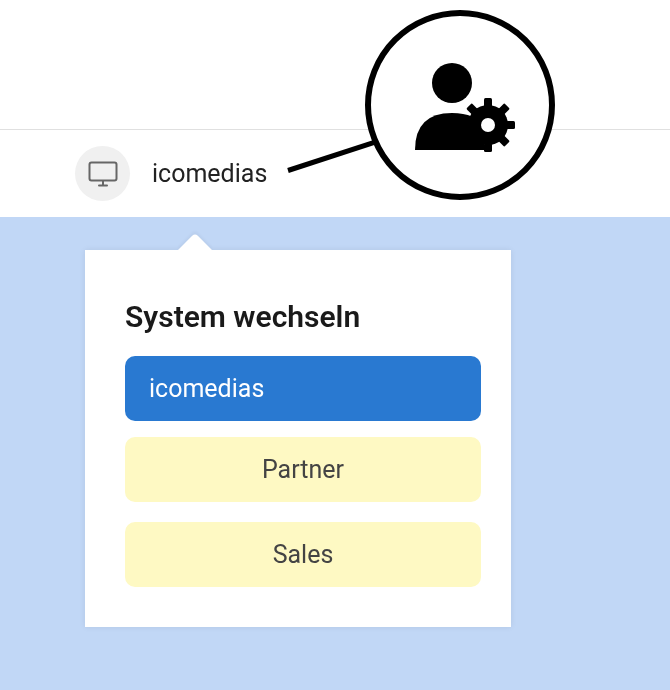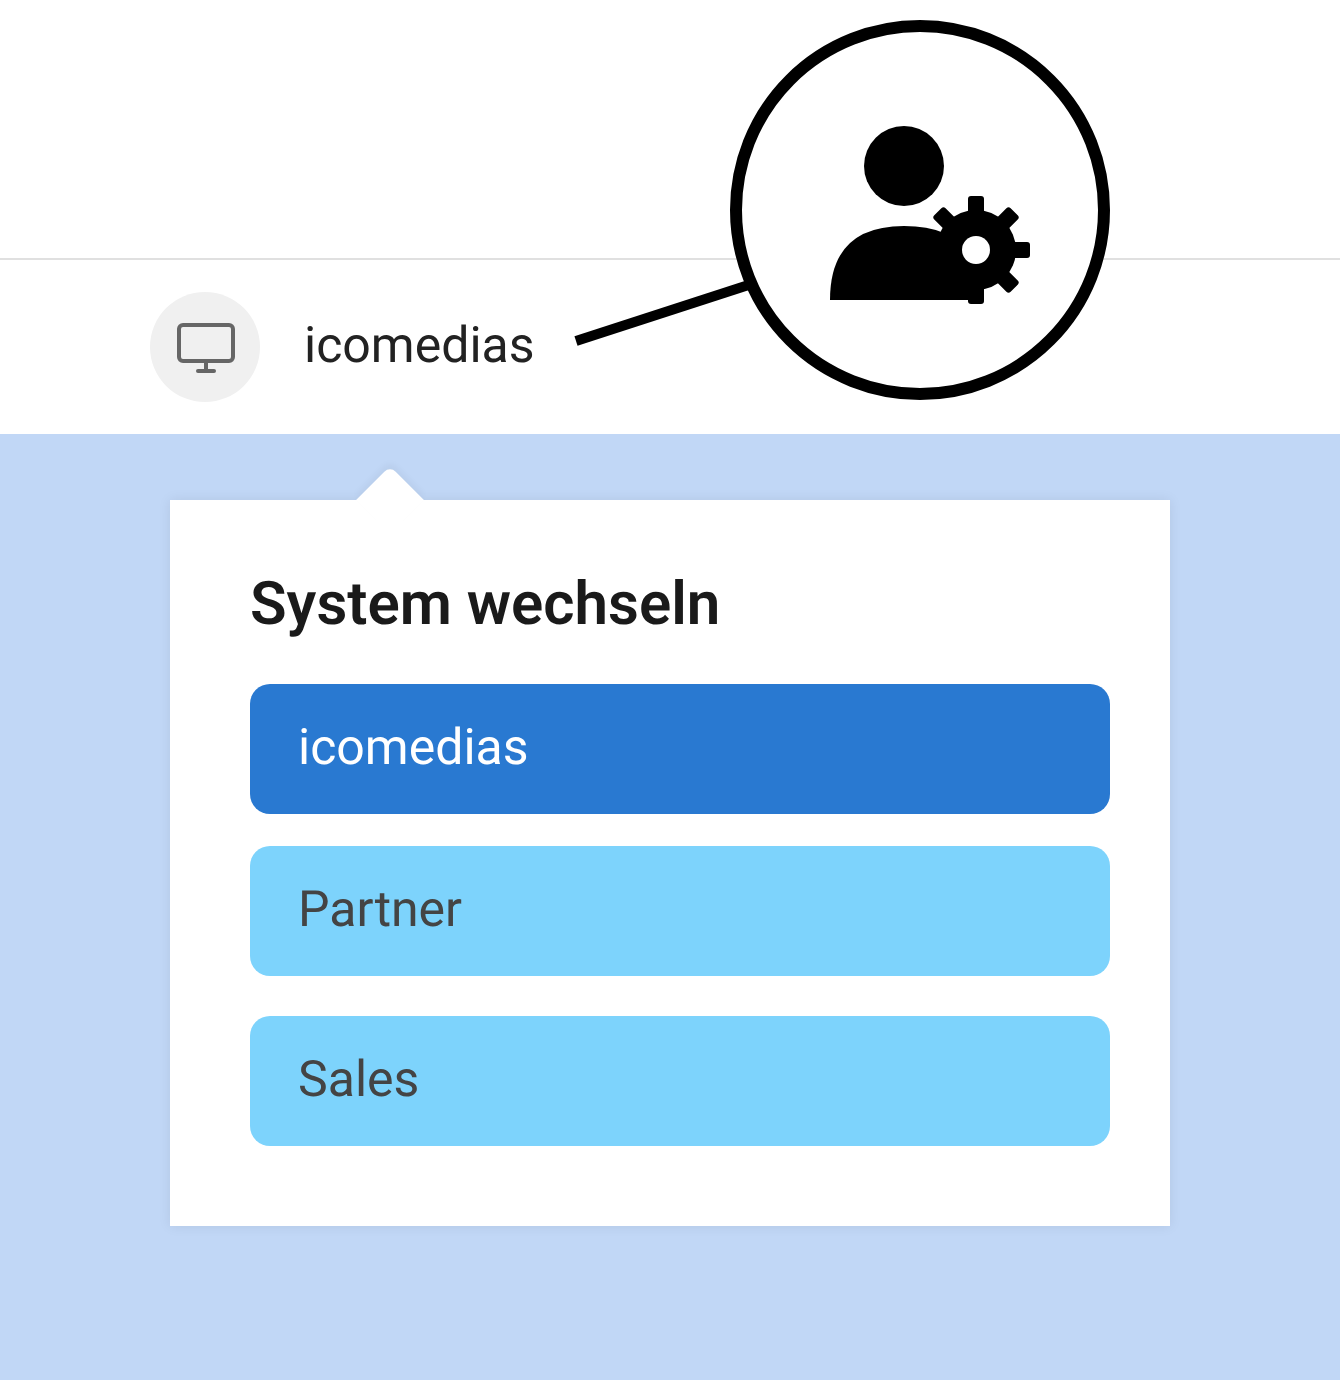--- a/index.html
+++ b/index.html
@@ -56,23 +56,23 @@
     .blue-bg {
       background: #c1d7f6;
       height: 473px;
       width: 100%;
     }
     
     .popup {
       position: absolute;
       top: 250px;
       left: 85px;
-      width: 500px;
-      background: #fff;
-      padding: 35px 30px 40px 40px;
+      width: 426px;
+      background: #fff;
+      padding: 49px 30px 40px 40px;
       box-shadow: 0 0 6px rgba(0,0,0,0.08);
     }
     
     .popup-arrow {
       position: absolute;
       top: -12px;
       left: 98px;
       width: 24px;
       height: 24px;
       background: #fff;
@@ -100,22 +100,23 @@
       margin-bottom: 0;
       margin-top: 20px;
     }
     
     .system-option.selected {
       background: #2979d1;
       color: #fff;
     }
     
     .system-option.unselected {
-      background: #7dd3fc;
+      background: #fef9c3;
       color: #444;
+      text-align: center;
     }
     
     .callout-circle {
       position: absolute;
       top: 10px;
       left: 365px;
       width: 190px;
       height: 190px;
       border-radius: 50%;
       border: 6px solid #000;

